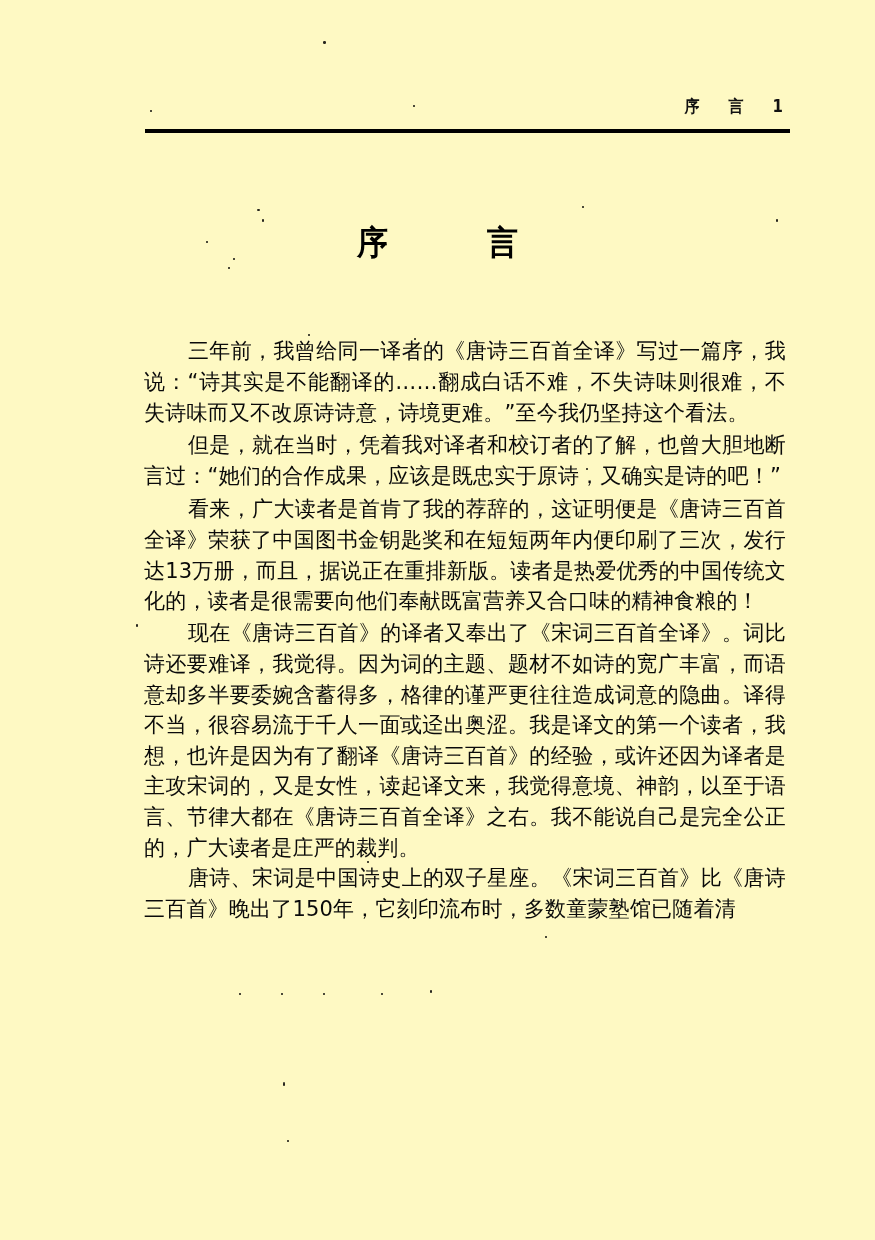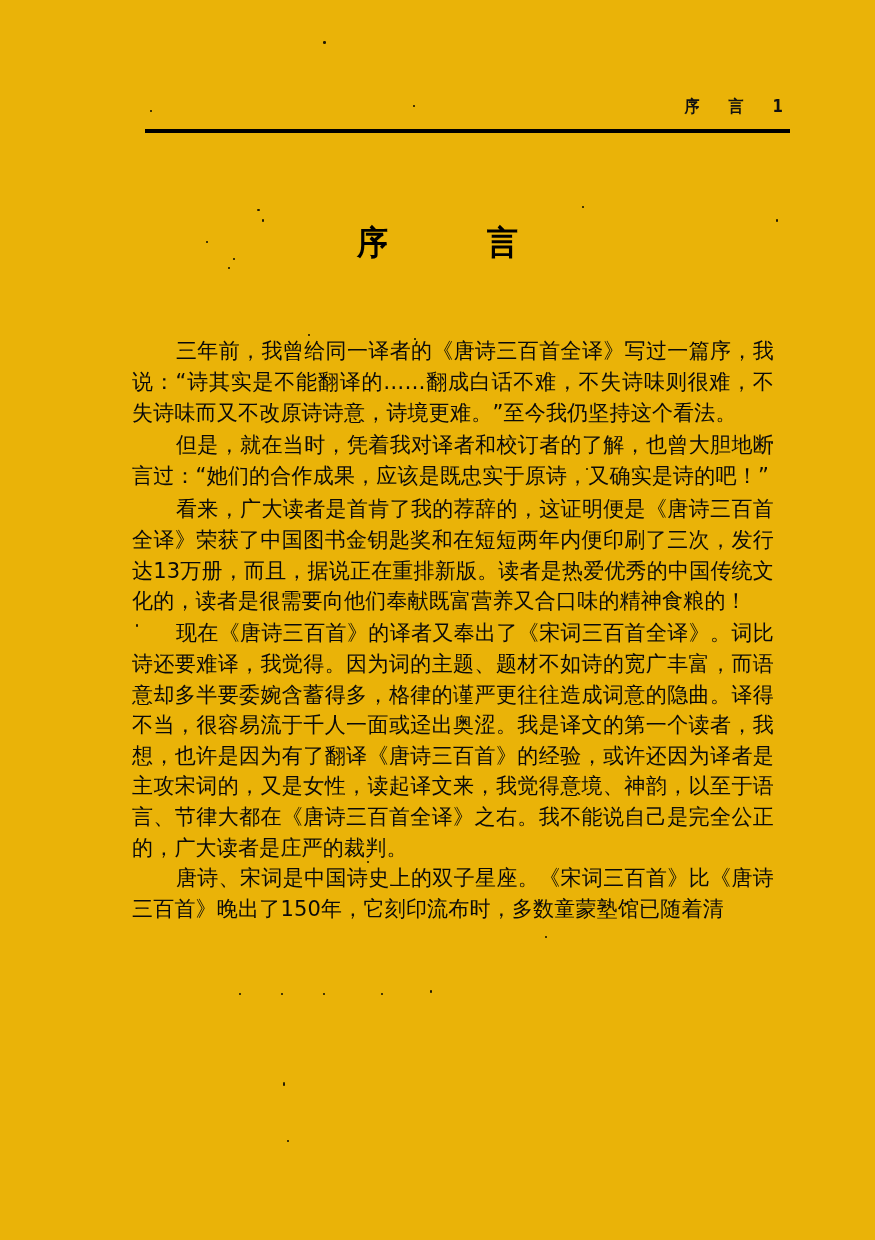--- a/index.html
+++ b/index.html
@@ -6,21 +6,21 @@
   html, body {
     margin: 0;
     padding: 0;
     background: #ffffff;
   }
 
   .page {
     position: relative;
     width: 875px;
     height: 1240px;
-    background: #eab308;
+    background: #fef9c3;
     overflow: hidden;
     font-family: "DejaVu Sans", "Liberation Sans", sans-serif;
     color: #000000;
     -webkit-font-smoothing: none;
   }
 
   
   .running-head {
     position: absolute;
     left: 145px;
@@ -71,21 +71,21 @@
     font-weight: 700;
     letter-spacing: 34px;
     text-indent: 34px;
     color: #000000;
     transform: scaleY(1.08);
   }
 
   
   .body-text {
     position: absolute;
-    left: 132px;
+    left: 144px;
     top: 336px;
     width: 642px;
   }
 
   .para {
     margin: 0 0 0 0;
     font-size: 21px;
     line-height: 30px;
     text-align: justify;
     text-align-last: left;

